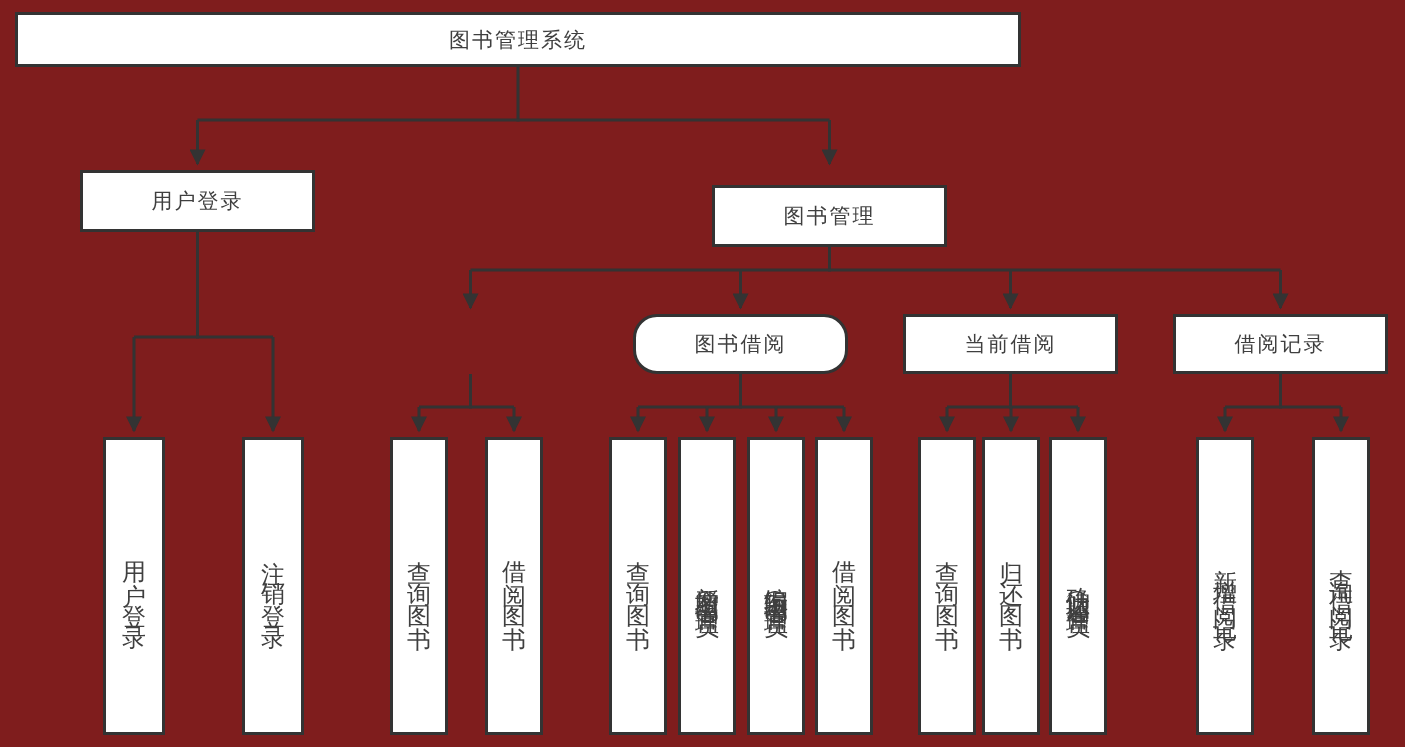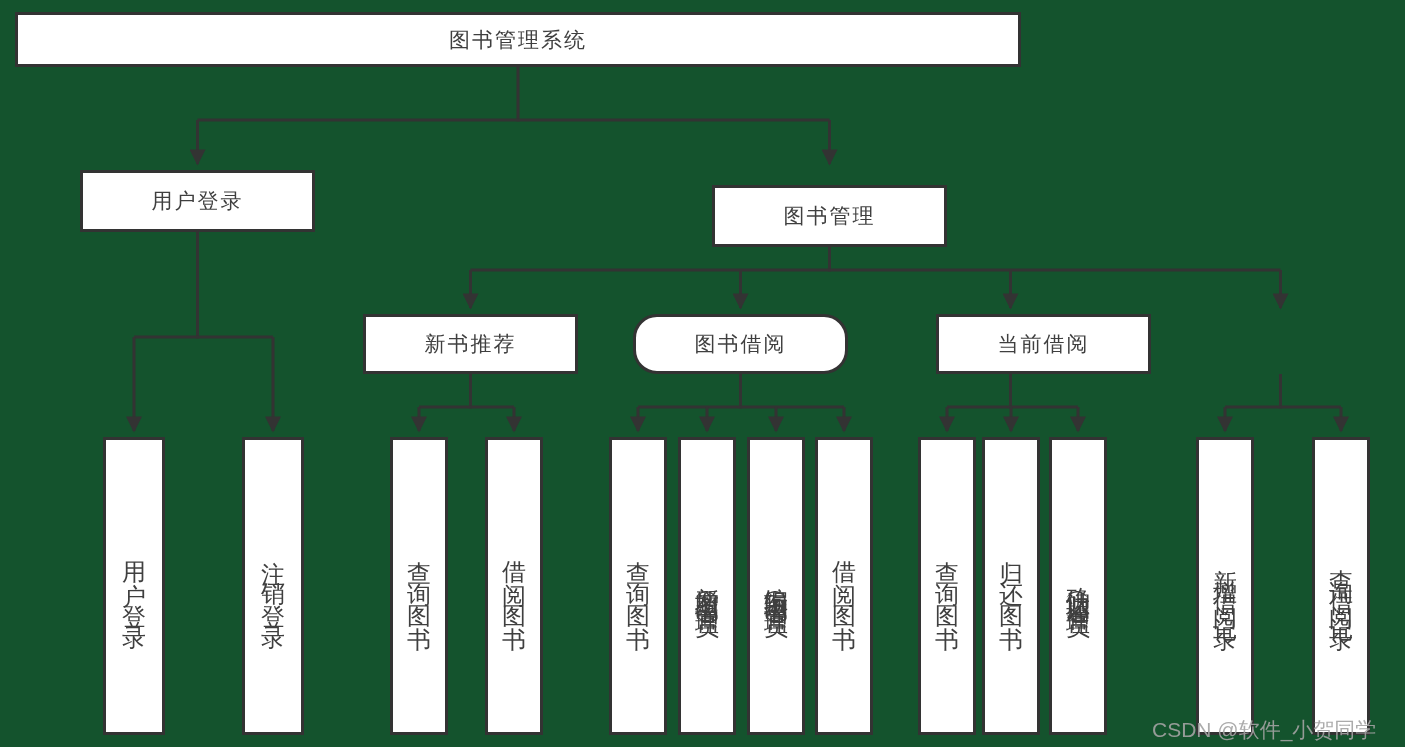--- a/index.html
+++ b/index.html
@@ -1,17 +1,17 @@
 <!DOCTYPE html>
 <html><head>
 <meta charset="utf-8">
 <style>
   html,body { margin:0; padding:0; background:#fff; }
   .canvas {
-    position:relative; width:1405px; height:747px; background:#14532d;
+    position:relative; width:1405px; height:747px; background:#7f1d1d;
     font-family:"Liberation Sans","DejaVu Sans",sans-serif; overflow:hidden;
   }
   .connectors { position:absolute; left:0; top:0; width:1405px; height:747px; }
   .node {
     position:absolute; box-sizing:border-box;
     border:3px solid #333333; background:#ffffff;
     display:flex; align-items:center; justify-content:center;
     font-size:21px; color:#3f3f3f; letter-spacing:2px; white-space:nowrap;
   }
   .leaf {
@@ -79,23 +79,23 @@
       <path d="M1225 407 V431" marker-end="url(#arrow)"></path>
       <path d="M1341 407 V431" marker-end="url(#arrow)"></path>
     </g>
   </svg>
 
   <div class="node" style="left:15px; top:12px; width:1006px; height:55px;">图书管理系统</div>
 
   <div class="node" style="left:80px; top:170px; width:235px; height:62px;">用户登录</div>
   <div class="node" style="left:712px; top:185px; width:235px; height:62px;">图书管理</div>
 
-  <div class="node" style="left:363px; top:314px; width:215px; height:60px;">新书推荐</div>
   <div class="node" style="left:633px; top:314px; width:215px; height:60px;border-radius:24px;">图书借阅</div>
-  <div class="node" style="left:936px; top:314px; width:215px; height:60px;">当前借阅</div>
+  <div class="node" style="left:903px; top:314px; width:215px; height:60px;">当前借阅</div>
+  <div class="node" style="left:1173px; top:314px; width:215px; height:60px;">借阅记录</div>
 
   <div class="leaf sp-lg" style="left:103px; top:437px; width:62px; height:298px;">
     <span>用户登录</span>
   </div>
   <div class="leaf sp-lg" style="left:242px; top:437px; width:62px; height:298px;">
     <span>注销登录</span>
   </div>
 
   <div class="leaf sp-lg" style="left:390px; top:437px; width:58px; height:298px;">
     <span>查询图书</span>
@@ -127,15 +127,14 @@
     <span>确认归还（管理员）</span>
   </div>
 
   <div class="leaf sp-md" style="left:1196px; top:437px; width:58px; height:298px;">
     <span>新增借阅记录</span>
   </div>
   <div class="leaf sp-md" style="left:1312px; top:437px; width:58px; height:298px;">
     <span>查询借阅记录</span>
   </div>
 
-  <div class="watermark">CSDN @软件_小贺同学</div>
 
 </div>
 
 </body></html>

